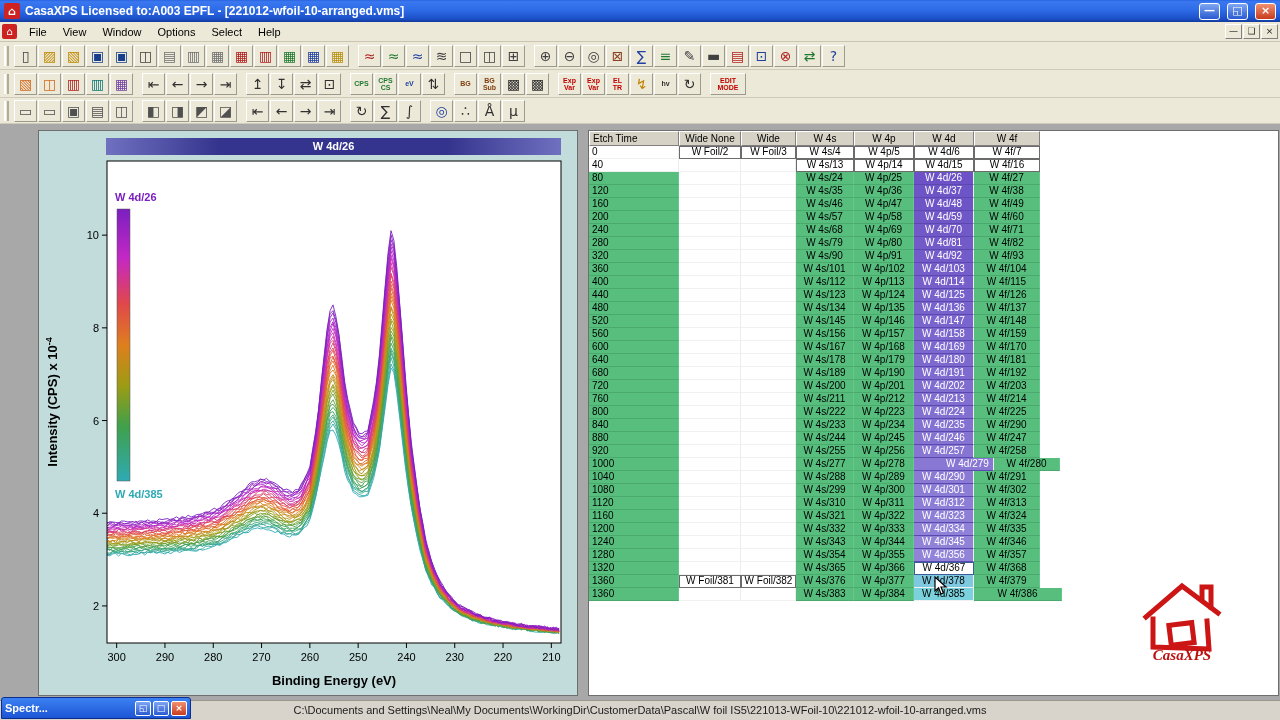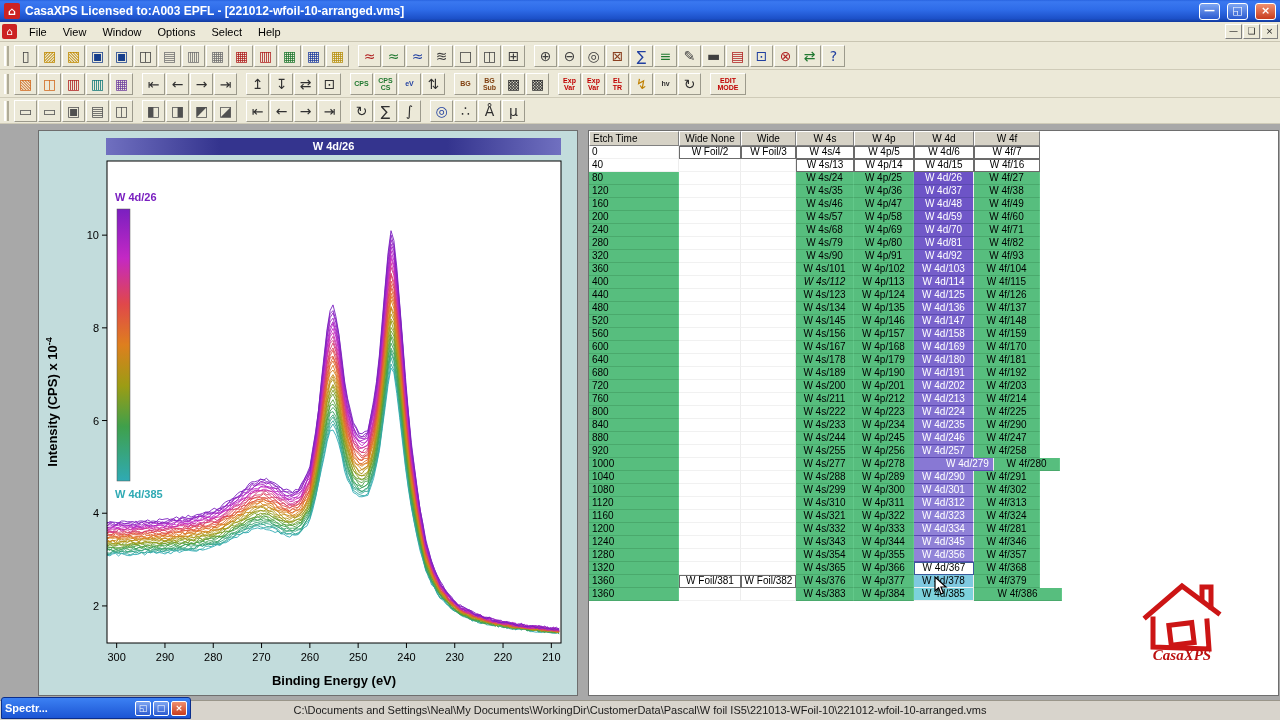--- a/index.html
+++ b/index.html
@@ -584,21 +584,21 @@
         <div class="tcell" style="width: 55px;"></div>
         <div class="tcell green" style="width: 58px;">W 4s/101</div>
         <div class="tcell green" style="width: 60px;">W 4p/102</div>
         <div class="tcell" style="width: 60px; background: rgb(117, 94, 202); color: rgb(255, 255, 255); border-bottom: 1px solid rgb(91, 73, 176);">W 4d/103</div>
         <div class="tcell green" style="width: 66px;">W 4f/104</div>
       </div>
       <div class="trow">
         <div class="tcell left green" style="width: 90px;">400</div>
         <div class="tcell" style="width: 62px;"></div>
         <div class="tcell" style="width: 55px;"></div>
-        <div class="tcell green" style="width: 58px; font-style: italic;">W 4s/112</div>
+        <div class="tcell green" style="width: 58px;">W 4s/112</div>
         <div class="tcell green" style="width: 60px;">W 4p/113</div>
         <div class="tcell" style="width: 60px; background: rgb(118, 95, 203); color: rgb(255, 255, 255); border-bottom: 1px solid rgb(91, 73, 176);">W 4d/114</div>
         <div class="tcell green" style="width: 66px;">W 4f/115</div>
       </div>
       <div class="trow">
         <div class="tcell left green" style="width: 90px;">440</div>
         <div class="tcell" style="width: 62px;"></div>
         <div class="tcell" style="width: 55px;"></div>
         <div class="tcell green" style="width: 58px;">W 4s/123</div>
         <div class="tcell green" style="width: 60px;">W 4p/124</div>
@@ -758,21 +758,21 @@
         <div class="tcell" style="width: 60px; background: rgb(141, 127, 214); color: rgb(255, 255, 255); border-bottom: 1px solid rgb(91, 73, 176);">W 4d/323</div>
         <div class="tcell green" style="width: 66px;">W 4f/324</div>
       </div>
       <div class="trow">
         <div class="tcell left green" style="width: 90px;">1200</div>
         <div class="tcell" style="width: 62px;"></div>
         <div class="tcell" style="width: 55px;"></div>
         <div class="tcell green" style="width: 58px;">W 4s/332</div>
         <div class="tcell green" style="width: 60px;">W 4p/333</div>
         <div class="tcell" style="width: 60px; background: rgb(143, 129, 215); color: rgb(255, 255, 255); border-bottom: 1px solid rgb(91, 73, 176);">W 4d/334</div>
-        <div class="tcell green" style="width: 66px;">W 4f/281</div>
+        <div class="tcell green" style="width: 66px;">W 4f/335</div>
       </div>
       <div class="trow">
         <div class="tcell left green" style="width: 90px;">1240</div>
         <div class="tcell" style="width: 62px;"></div>
         <div class="tcell" style="width: 55px;"></div>
         <div class="tcell green" style="width: 58px;">W 4s/343</div>
         <div class="tcell green" style="width: 60px;">W 4p/344</div>
         <div class="tcell" style="width: 60px; background: rgb(144, 130, 215); color: rgb(255, 255, 255); border-bottom: 1px solid rgb(91, 73, 176);">W 4d/345</div>
         <div class="tcell green" style="width: 66px;">W 4f/346</div>
       </div>

